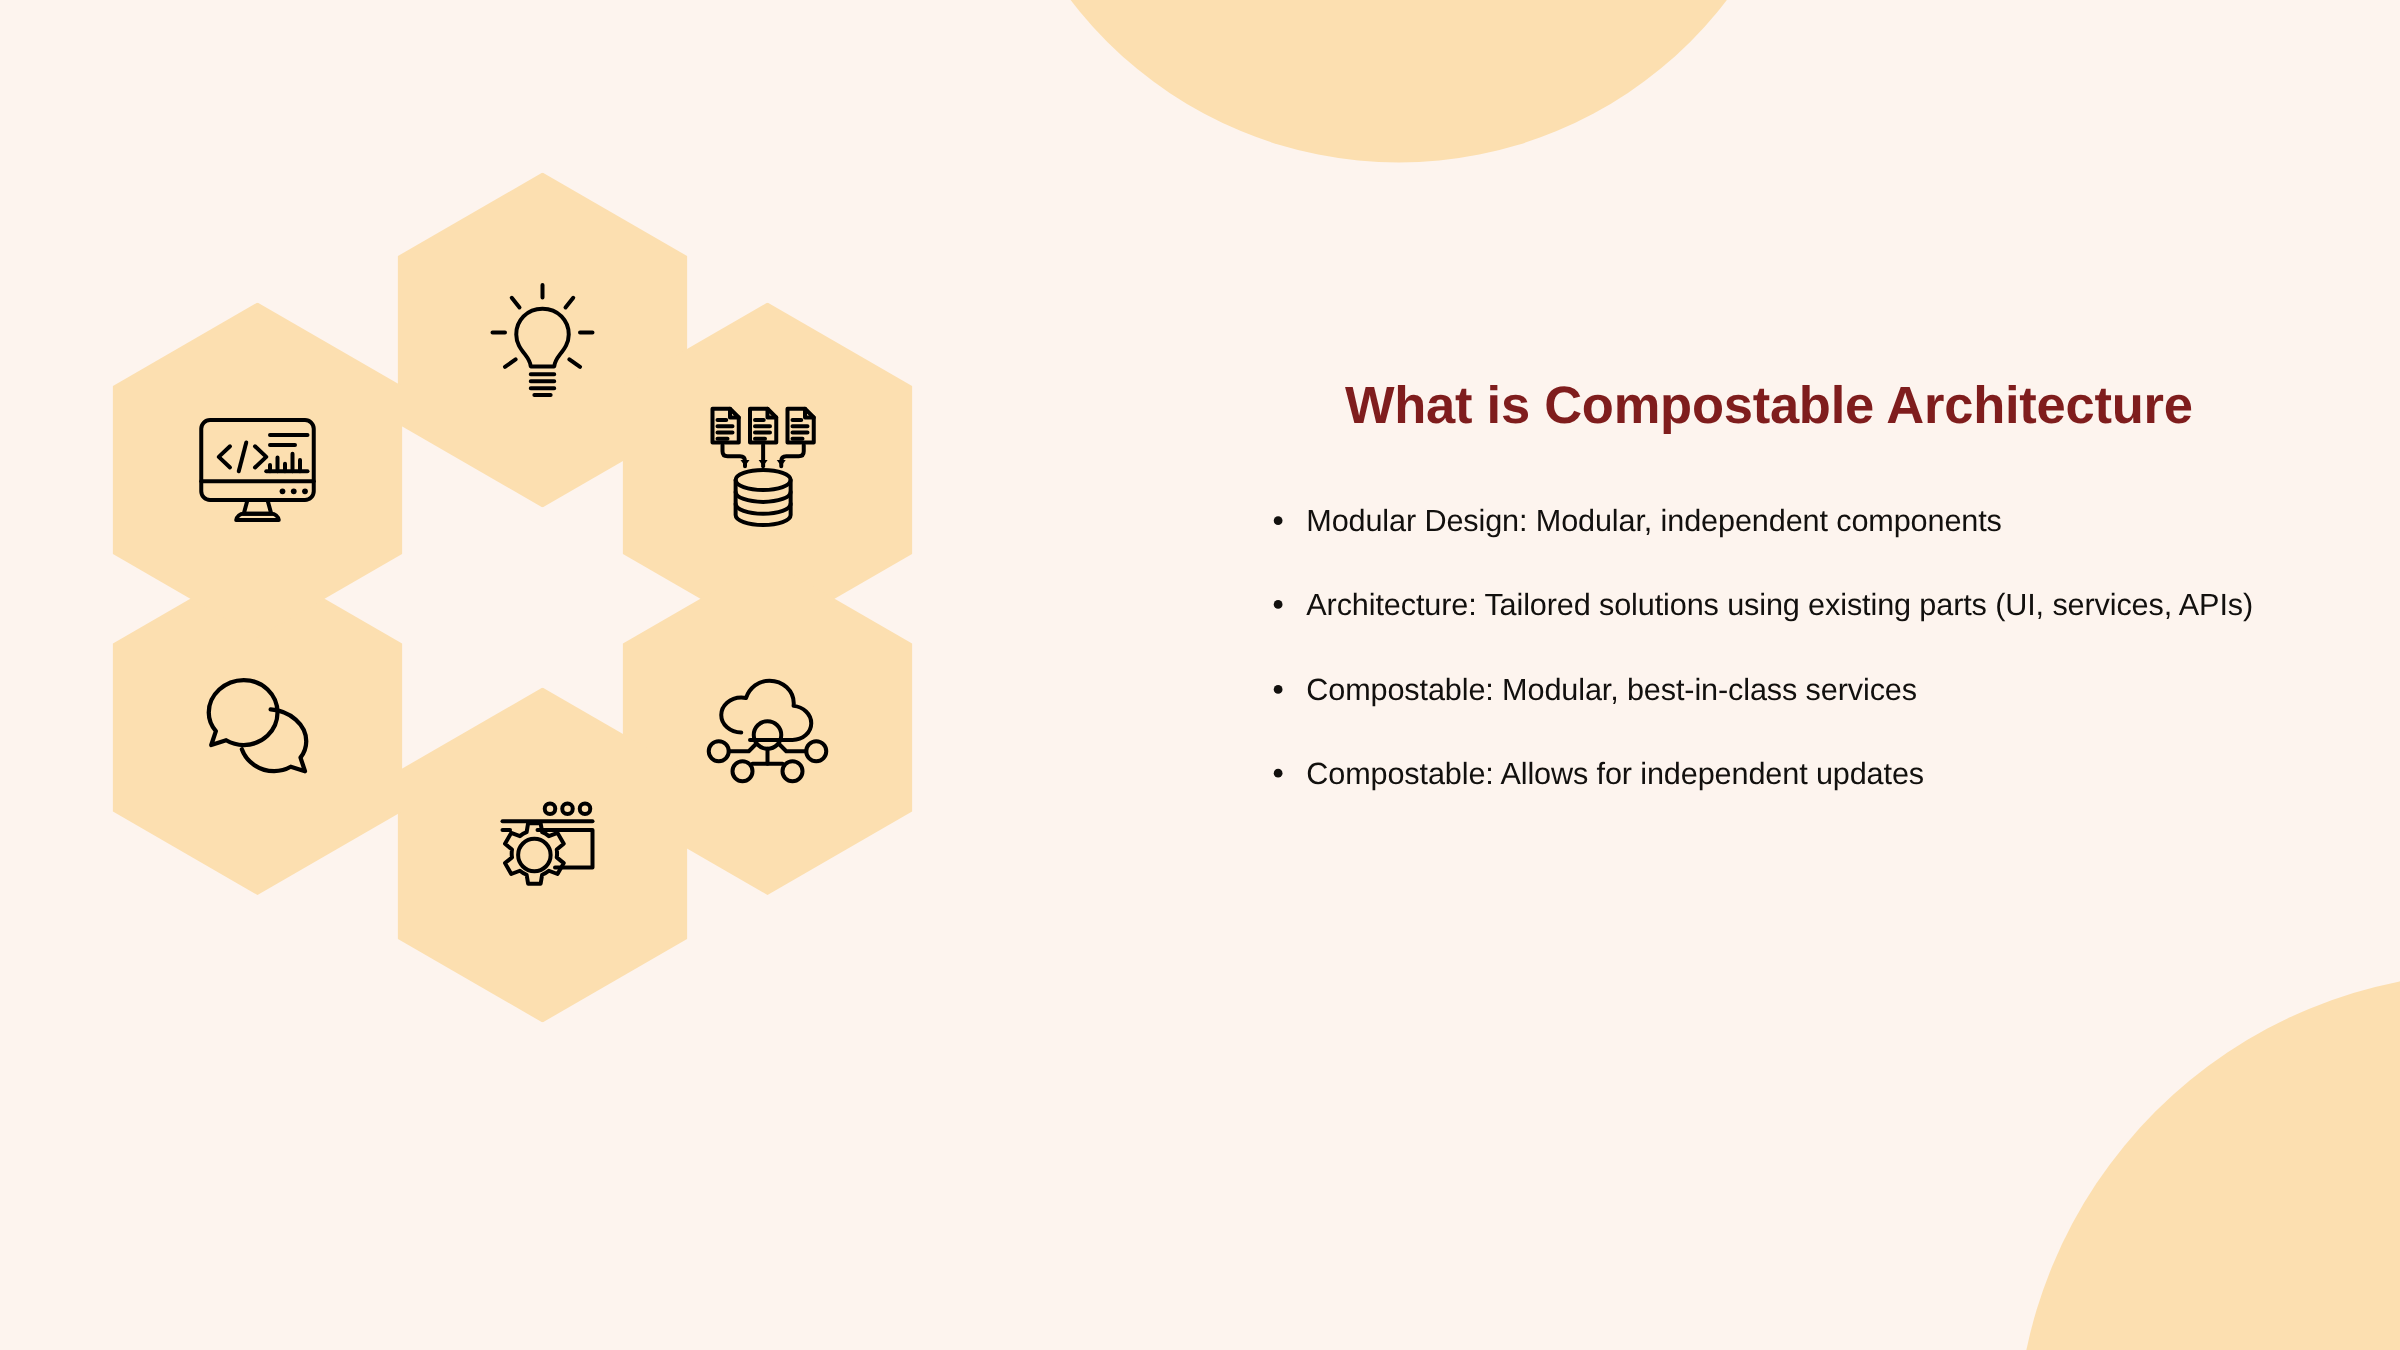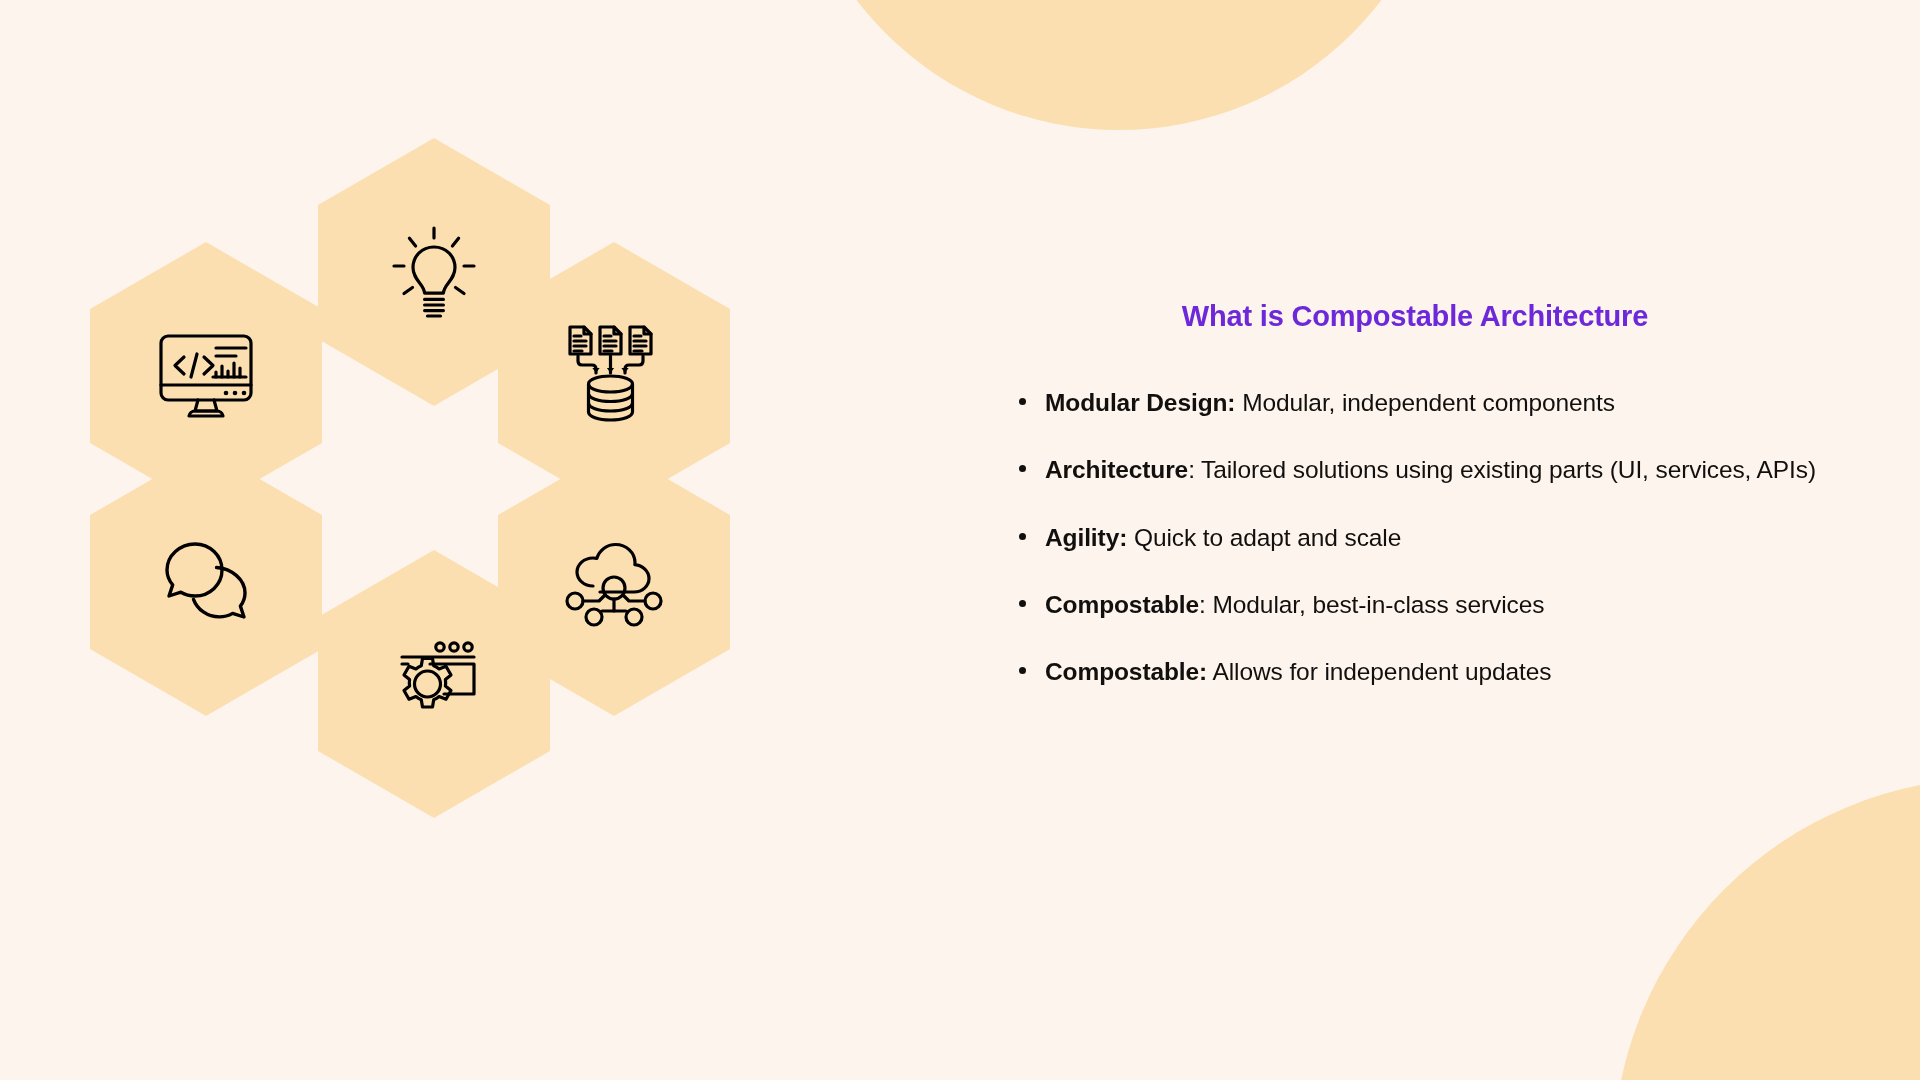--- a/index.html
+++ b/index.html
@@ -68,22 +68,22 @@
   }
 
   
   .content {
     position: absolute;
     left: 1010px;
     top: 300px;
     width: 810px;
   }
   .title {
-    color: #6d28d9;
-    font-size: 29px;
+    color: #7f1d1d;
+    font-size: 42px;
     font-weight: bold;
     letter-spacing: -0.2px;
     text-align: center;
     margin: 0 0 54px 0;
     white-space: nowrap;
   }
   .bullets {
     list-style: none;
     margin: 0;
     padding: 0;
@@ -101,21 +101,21 @@
   .bullet .dot {
     position: absolute;
     left: 9px;
     top: 11px;
     width: 7px;
     height: 7px;
     border-radius: 50%;
     background: #12100E;
   }
   .bullet .lead {
-    font-weight: bold;
+    font-weight: normal;
   }
 </style>
 </head>
 <body>
 
 <div class="blob blob-top"></div>
 <div class="blob blob-bottom"></div>
 
 <div class="honeycomb">
 
@@ -255,24 +255,20 @@
     <li class="bullet">
       <span class="dot"></span>
       <span class="lead">Modular Design:</span><span class="rest"> Modular, independent components</span>
     </li>
     <li class="bullet">
       <span class="dot"></span>
       <span class="lead">Architecture</span><span class="rest">: Tailored solutions using existing parts (UI, services, APIs)</span>
     </li>
     <li class="bullet">
       <span class="dot"></span>
-      <span class="lead">Agility:</span><span class="rest"> Quick to adapt and scale</span>
-    </li>
-    <li class="bullet">
-      <span class="dot"></span>
       <span class="lead">Compostable</span><span class="rest">: Modular, best-in-class services</span>
     </li>
     <li class="bullet">
       <span class="dot"></span>
       <span class="lead">Compostable:</span><span class="rest"> Allows for independent updates</span>
     </li>
   </ul>
 </div>
 
 </body></html>

